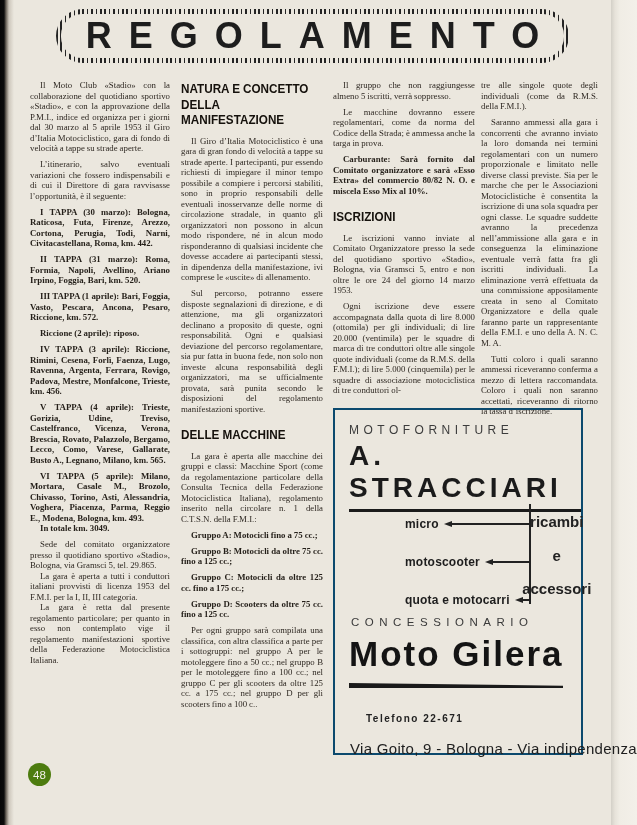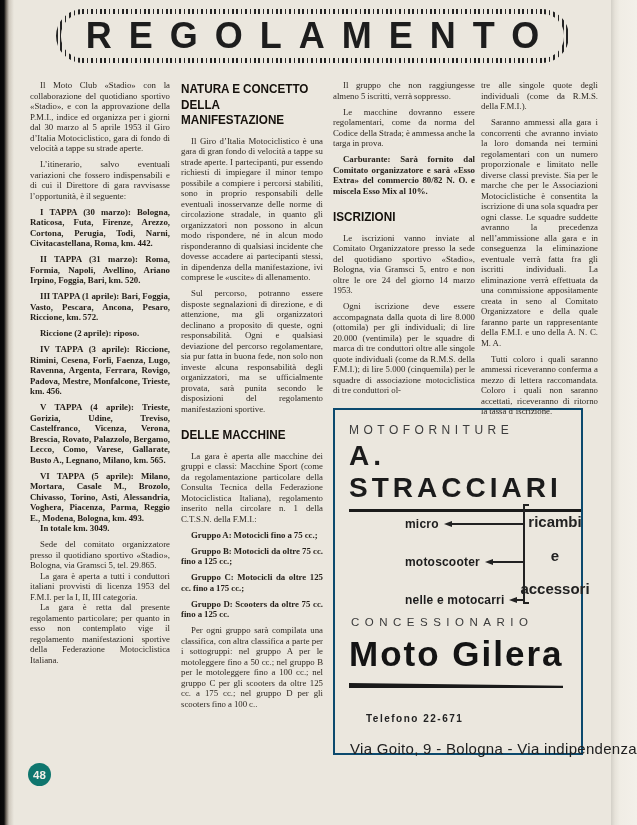--- a/index.html
+++ b/index.html
@@ -52,21 +52,21 @@
   .d-bracket-text{width:52px;height:84px;margin-top:9px;display:flex;flex-direction:column;
       justify-content:space-between;align-items:center;font-size:15px;font-weight:700;color:#222;}
   .ad-dealer-label{position:absolute;left:16px;top:206px;font-size:11.5px;letter-spacing:5.5px;color:#3a3a3a;}
   .ad-dealer-name{position:absolute;left:14px;top:224px;font-size:35px;font-weight:700;letter-spacing:2px;color:#141414;white-space:nowrap;}
   .swoosh{position:absolute;left:14px;top:273px;width:214px;height:5px;background:#1a1a1a;
       clip-path:polygon(0 0,100% 55%,100% 100%,0 100%);}
   .ad-phone{position:absolute;left:15px;top:303px;font-size:10px;font-weight:700;letter-spacing:1.5px;color:#222;margin-left:16px;}
   .ad-address{position:absolute;left:15px;top:330px;font-size:15px;font-weight:400;letter-spacing:0.3px;color:#1e1e1e;white-space:nowrap;}
 
   .page-num{position:absolute;left:28px;top:763px;width:23px;height:23px;border-radius:50%;
-      background:#0f766e;color:#f2efe8;font-family:"Liberation Sans",sans-serif;font-weight:700;
+      background:#4d7c0f;color:#f2efe8;font-family:"Liberation Sans",sans-serif;font-weight:400;
       font-size:11.5px;display:flex;align-items:center;justify-content:center;}
 </style>
 </head>
 <body>
 
 <div class="page">
   <div class="edge-left"></div>
   <div class="edge-right"></div>
 
   <div class="title-box">
@@ -129,21 +129,21 @@
           <span class="d-label">micro</span>
           <span class="d-arrowhead"></span>
           <span class="d-line"></span>
         </div>
         <div class="d-row">
           <span class="d-label">motoscooter</span>
           <span class="d-arrowhead"></span>
           <span class="d-line"></span>
         </div>
         <div class="d-row">
-          <span class="d-label">nelle e motocarri</span>
+          <span class="d-label">quota e motocarri</span>
           <span class="d-arrowhead"></span>
           <span class="d-line"></span>
         </div>
       </div>
       <div class="d-bracket"></div>
       <div class="d-bracket-text">
         <span>ricambi</span>
         <span>e</span>
         <span>accessori</span>
       </div>

